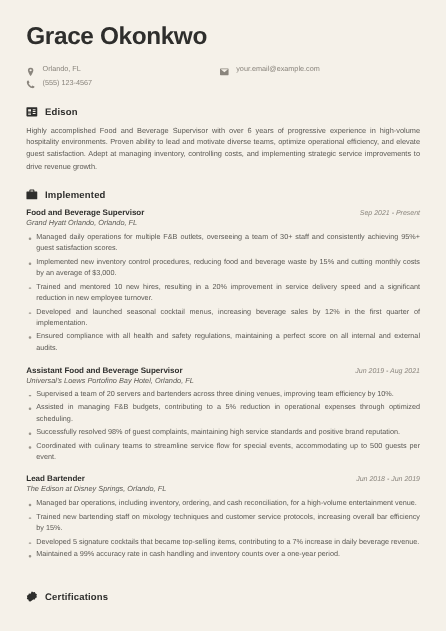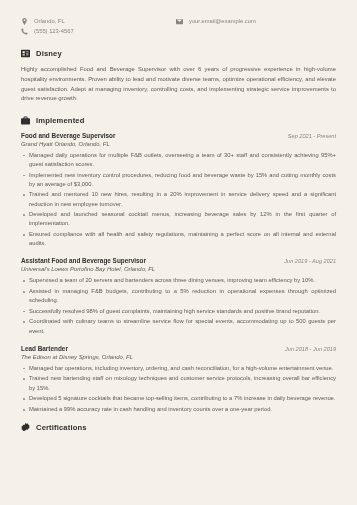--- a/index.html
+++ b/index.html
@@ -109,27 +109,28 @@
   ul.bullets li::before {
     content: "";
     position: absolute;
     left: 2px;
     top: 4px;
     width: 1.7px;
     height: 1.7px;
     background: #9b968d;
     border-radius: 50%;
   }
-  .certs-head { margin-top: 9px; }
+  .certs-head { margin-top: 24px; }
 </style>
 </head>
 <body>
 
 <div class="page">
 
+  <div class="name">Grace Okonkwo</div>
 
   <div class="contact">
     <div class="contact-col left">
 
       <div class="contact-row">
         <span class="ico">
           <svg width="7" height="7" viewBox="0 0 16 16" fill="#8a857d">
             <path d="M8 0C5.2 0 3 2.2 3 5c0 3.6 5 11 5 11s5-7.4 5-11c0-2.8-2.2-5-5-5zm0 7a2 2 0 110-4 2 2 0 010 4z"></path>
           </svg>
         </span>
@@ -158,21 +159,21 @@
       </div>
     </div>
   </div>
 
   <div class="section-head">
     <span class="ico">
       <svg width="9" height="9" viewBox="0 0 16 13" fill="#2e2e2c">
         <path d="M1.3 0C.6 0 0 .6 0 1.3v10.4C0 12.4.6 13 1.3 13h13.4c.7 0 1.3-.6 1.3-1.3V1.3C16 .6 15.4 0 14.7 0H1.3zm1.4 2.6h4.1v3.3H2.7V2.6zm6.5.3h4v1.2h-4V2.9zm0 2.5h4v1.2h-4V5.4zM2.7 7.6h4.1v1.1H2.7V7.6zm0 2h4.1v1.1H2.7V9.6zm6.5-1.4h4v1.2h-4V8.2z"></path>
       </svg>
     </span>
-    <span class="section-title">Disney</span>
+    <span class="section-title">Edison</span>
   </div>
 
   <div class="summary-text">Highly accomplished Food and Beverage Supervisor with over 6 years of progressive experience in high-volume hospitality environments. Proven ability to lead and motivate diverse teams, optimize operational efficiency, and elevate guest satisfaction. Adept at managing inventory, controlling costs, and implementing strategic service improvements to drive revenue growth.</div>
 
   <div class="section-head">
     <span class="ico">
       <svg width="9" height="9" viewBox="0 0 16 14" fill="#2e2e2c">
         <path d="M6 0c-.9 0-1.6.7-1.6 1.6V3H1.3C.6 3 0 3.6 0 4.3v8.4C0 13.4.6 14 1.3 14h13.4c.7 0 1.3-.6 1.3-1.3V4.3C16 3.6 15.4 3 14.7 3h-3.1V1.6C11.6.7 10.9 0 10 0H6zm0 1.6h4V3H6V1.6z"></path>
       </svg>
     </span>

